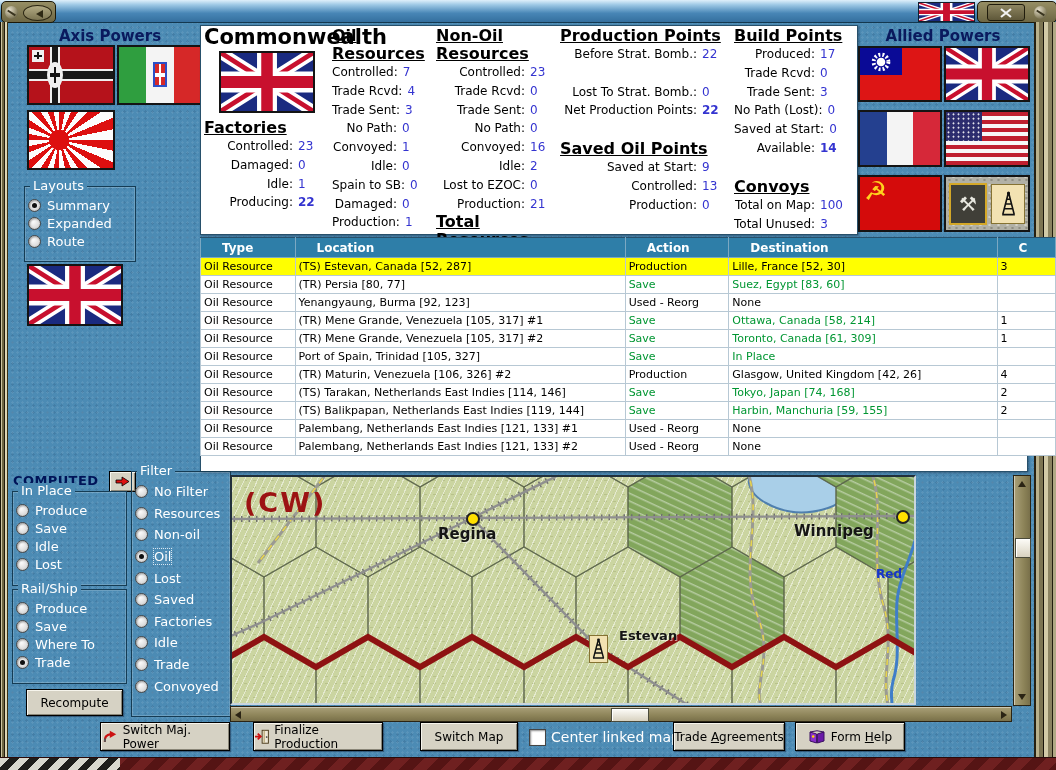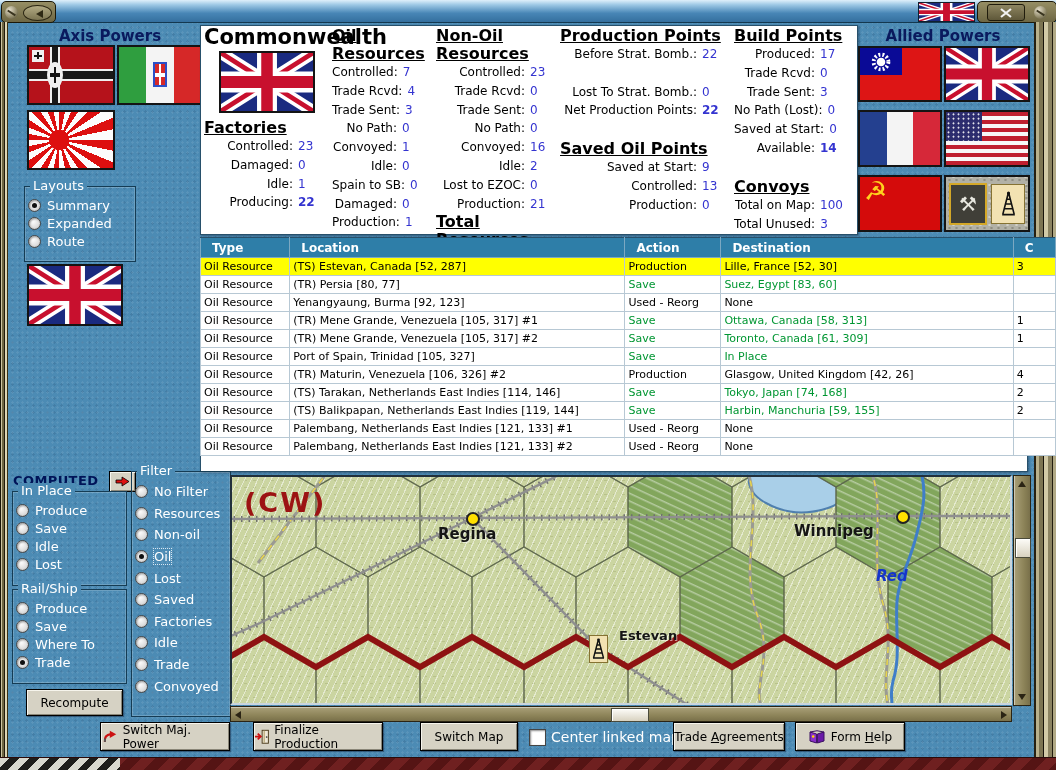--- a/index.html
+++ b/index.html
@@ -73,21 +73,21 @@
   .stat-head{font-size:16px;font-weight:bold;text-decoration:underline;text-align:left;line-height:18px;}
   .srow{display:flex;height:18.8px;line-height:18.8px;font-size:12px;}
   .slabel{flex:1;text-align:right;white-space:nowrap;}
   .sval{width:32px;margin-left:5px;text-align:left;color:#3434d0;white-space:nowrap;}
   .srow.bold .sval{font-weight:bold;}
   .mtop{margin-top:20px;}
   .statflag{position:relative;width:96px;height:62px;margin:4px auto 6px auto;border:2px solid #141414;box-sizing:border-box;overflow:hidden;}
   
   #rtable{position:absolute;left:200px;top:237px;border-collapse:collapse;table-layout:fixed;background:#fff;}
   #rtable th{background:#2e7ea8;color:#fff;font-size:12px;font-weight:bold;text-align:left;
-    height:19px;padding:0 11px;border:1px solid #7ca8c2;border-top:1px solid #27506b;}
+    height:19px;padding:0 21px;border:1px solid #7ca8c2;border-top:1px solid #27506b;}
   #rtable td{font-size:11px;color:#000;height:17px;padding:0 3px;border:1px solid #b7c8d4;
     overflow:hidden;white-space:nowrap;}
   #rtable tr.hl td{background:#ffff00;}
   #rtable .green{color:#009632;}
   #rtable td.cc{text-align:left;}
   
   .grp{position:absolute;border:1px solid #153c54;box-shadow:inset 0 0 0 1px rgba(255,255,255,.18);}
   .grp-title{position:absolute;top:-9px;left:5px;background:#4c8bb4;padding:0 3px;font-size:13px;color:#fff;}
   .grp-body{padding-top:9px;}
   .radio-row{display:flex;align-items:center;gap:6px;height:18px;padding-left:3px;}
@@ -103,32 +103,32 @@
   .btn{position:absolute;height:29px;background:#d6d2c4;border:1px solid #000;color:#000;
     box-shadow:inset 1px 1px 0 #f6f4ec,inset -1px -1px 0 #8a8678,1px 1px 1px rgba(0,0,20,.35);
     display:flex;align-items:center;justify-content:center;gap:5px;font-size:12px;box-sizing:border-box;}
   .btn .u{text-decoration:underline;}
   .arrowbtn{position:absolute;left:109px;top:471px;width:25px;height:19px;background:#d6d2c4;border:1px solid #000;
     box-shadow:inset 1px 1px 0 #f6f4ec,inset -1px -1px 0 #8a8678;display:flex;align-items:center;justify-content:center;}
   .chk{position:absolute;width:15px;height:15px;background:#fff;border:1px solid #444;
     box-shadow:inset 1px 1px 2px rgba(0,0,0,.45);}
   .chk-label{position:absolute;font-size:14px;color:#fff;white-space:nowrap;}
   
-  #map{position:absolute;left:230px;top:475px;width:782px;height:230px;box-sizing:border-box;
+  #map{position:absolute;left:230px;top:475px;width:686px;height:230px;box-sizing:border-box;
     border:2px solid;border-color:#21303c #c9d5dd #c9d5dd #21303c;overflow:hidden;
     background-color:#cbd5a1;
     background-image:repeating-linear-gradient(115deg,rgba(255,255,255,.5) 0 1px,rgba(255,255,255,0) 1px 6px),
                      radial-gradient(rgba(140,150,90,.3) 1px,transparent 1.3px);
     background-size:auto,9px 7px;}
   #mapsvg{position:absolute;left:0;top:0;width:778px;height:226px;}
   .cw-label{position:absolute;left:12px;top:10px;font-size:27px;font-weight:bold;color:#9c1313;letter-spacing:2px;}
   .dot{position:absolute;width:10px;height:10px;border-radius:50%;background:#ffe000;border:2px solid #222;box-sizing:content-box;}
   .city-lbl{position:absolute;font-size:15px;font-weight:bold;color:#151515;text-shadow:1px 1px 0 rgba(255,255,255,.55);}
   .city-lbl.sm{font-size:13px;}
-  .river-lbl{position:absolute;font-size:15px;font-weight:bold;font-style:italic;color:#1535cc;}
+  .river-lbl{position:absolute;font-size:12px;font-weight:bold;color:#1535cc;}
   .oilbox{position:absolute;width:17px;height:26px;background:#f2e2b2;border:1px solid #857232;
     display:flex;align-items:center;justify-content:center;}
   
   .hscroll{position:absolute;left:230px;top:706px;width:782px;height:16px;
     background:linear-gradient(#aaa079,#8d8459 60%,#79704a);border:1px solid #2a2414;box-sizing:border-box;
     box-shadow:inset 0 1px 0 rgba(255,255,255,.45);}
   .hthumb{position:absolute;left:380px;top:1px;width:36px;height:12px;background:linear-gradient(#fdfcf8,#d8d2c0);
     border:1px solid #4a4a3a;box-shadow:inset 1px 1px 0 #fff;}
   .vscroll{position:absolute;left:1013px;top:475px;width:18px;height:231px;
     background:linear-gradient(90deg,#aaa079,#8d8459 60%,#79704a);border:1px solid #2a2414;box-sizing:border-box;
@@ -495,21 +495,21 @@
           <td>Yenangyaung, Burma [92, 123]</td>
           <td>Used - Reorg</td>
           <td>None</td>
           <td class="cc"></td>
         </tr>
 
         <tr>
           <td>Oil Resource</td>
           <td>(TR) Mene Grande, Venezuela [105, 317] #1</td>
           <td class="green">Save</td>
-          <td class="green">Ottawa, Canada [58, 313]</td>
+          <td class="green">Ottawa, Canada [58, 214]</td>
           <td class="cc">1</td>
         </tr>
 
         <tr>
           <td>Oil Resource</td>
           <td>(TR) Mene Grande, Venezuela [105, 317] #2</td>
           <td class="green">Save</td>
           <td class="green">Toronto, Canada [61, 309]</td>
           <td class="cc">1</td>
         </tr>

